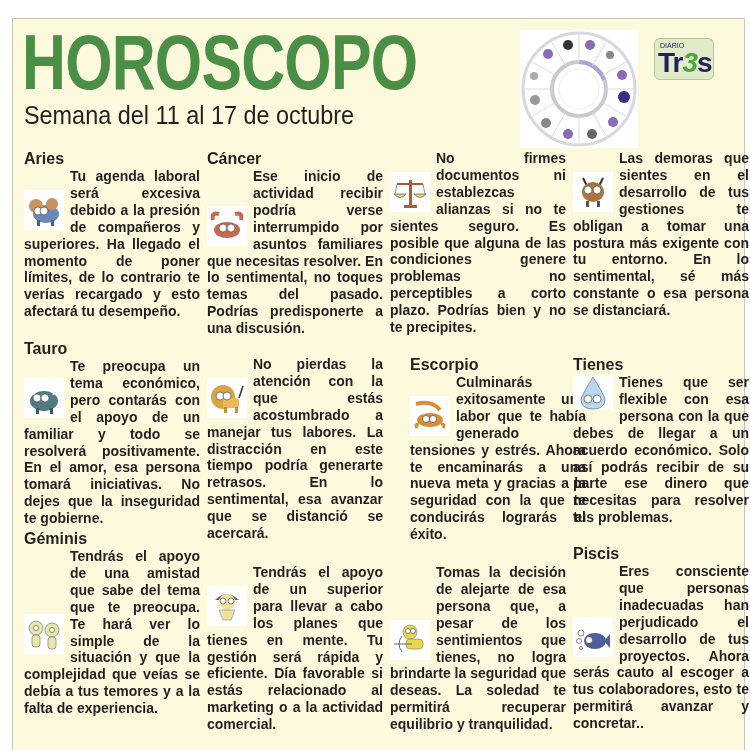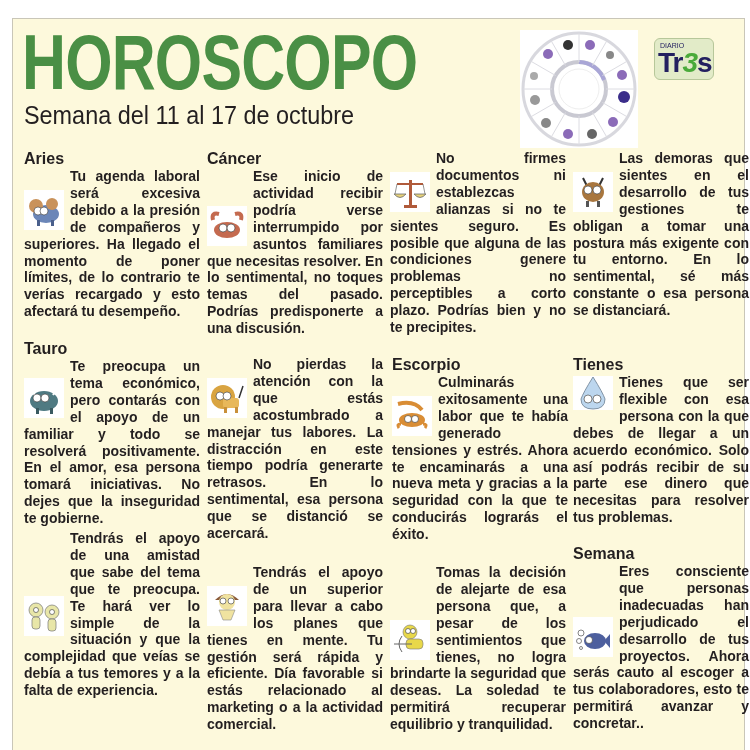--- a/index.html
+++ b/index.html
@@ -102,20 +102,21 @@
           <path d="M6 10 L9 15 M30 10 L27 15" stroke="#fff" stroke-width="2"></path>
           <circle cx="11" cy="18" r="4" fill="#fff" stroke="#333" stroke-width="0.6"></circle>
           <circle cx="19" cy="18" r="4" fill="#fff" stroke="#333" stroke-width="0.6"></circle>
           <rect x="10" y="28" width="3" height="6" fill="#3a5a60"></rect>
           <rect x="24" y="28" width="3" height="6" fill="#3a5a60"></rect>
         </svg>
   </span><span>Te preocupa un tema económico, pero contarás con el apoyo de un familiar y todo se resolverá positivamente. En el amor, esa persona tomará iniciativas. No dejes que la inseguridad te gobierne.</span></p>
 </div>
 
 <div class="sign" style="left:24px; top:530px;">
+  <h2>Géminis</h2>
   <p><span class="icon" style="margin-top:66px;">
     <svg viewBox="0 0 36 36">
           <circle cx="10" cy="12" r="7" fill="#e8e6a8" stroke="#777" stroke-width="0.7"></circle>
           <circle cx="26" cy="14" r="7" fill="#e8e6a8" stroke="#777" stroke-width="0.7"></circle>
           <circle cx="10" cy="12" r="2.5" fill="#fff" stroke="#333" stroke-width="0.6"></circle>
           <circle cx="26" cy="14" r="2.5" fill="#fff" stroke="#333" stroke-width="0.6"></circle>
           <rect x="6" y="19" width="8" height="12" rx="3" fill="#e8e6a8" stroke="#777" stroke-width="0.7"></rect>
           <rect x="22" y="21" width="8" height="12" rx="3" fill="#e8e6a8" stroke="#777" stroke-width="0.7"></rect>
         </svg>
   </span><span>Tendrás el apoyo de una amistad que sabe del tema que te preocupa. Te hará ver lo simple de la situación y que la complejidad que veías se debía a tus temores y a la falta de experiencia.</span></p>
@@ -137,21 +138,21 @@
   <p><span class="icon" style="margin-top:22px;">
     <svg viewBox="0 0 36 36">
           <circle cx="14" cy="17" r="12" fill="#d9a441"></circle>
           <rect x="14" y="18" width="16" height="10" rx="3" fill="#e8b85a"></rect>
           <path d="M30 18 L34 6" stroke="#333" stroke-width="1.5"></path>
           <circle cx="11" cy="16" r="4" fill="#fff" stroke="#333" stroke-width="0.6"></circle>
           <circle cx="18" cy="16" r="4" fill="#fff" stroke="#333" stroke-width="0.6"></circle>
           <rect x="15" y="27" width="3" height="6" fill="#c8903a"></rect>
           <rect x="26" y="27" width="3" height="6" fill="#c8903a"></rect>
         </svg>
-  </span><span>No pierdas la atención con la que estás acostumbrado a manejar tus labores. La distracción en este tiempo podría generarte retrasos. En lo sentimental, esa persona que se distanció se acercará.</span></p>
+  </span><span>No pierdas la atención con la que estás acostumbrado a manejar tus labores. La distracción en este tiempo podría generarte retrasos. En lo sentimental, esa avanzar que se distanció se acercará.</span></p>
 </div>
 
 <div class="sign" style="left:207px; top:564px;">
   <p><span class="icon" style="margin-top:22px;">
     <svg viewBox="0 0 36 36">
           <path d="M6 12 Q18 0 30 12" fill="#8a5a3a"></path>
           <circle cx="18" cy="14" r="8" fill="#f0e3a0"></circle>
           <circle cx="14" cy="13" r="3" fill="#fff" stroke="#333" stroke-width="0.6"></circle>
           <circle cx="22" cy="13" r="3" fill="#fff" stroke="#333" stroke-width="0.6"></circle>
           <path d="M10 22 L26 22 L22 32 L14 32 Z" fill="#f0e3a0" stroke="#888" stroke-width="0.6"></path>
@@ -166,21 +167,21 @@
           <line x1="5" y1="10" x2="31" y2="10" stroke="#b05a3a" stroke-width="2"></line>
           <path d="M2 20 Q8 27 14 20 Z" fill="#e7d27a" stroke="#6b6b6b" stroke-width="0.8"></path>
           <path d="M22 20 Q28 27 34 20 Z" fill="#e7d27a" stroke="#6b6b6b" stroke-width="0.8"></path>
           <line x1="5" y1="10" x2="3" y2="20" stroke="#666" stroke-width="0.7"></line>
           <line x1="31" y1="10" x2="33" y2="20" stroke="#666" stroke-width="0.7"></line>
           <rect x="12" y="31" width="13" height="3" fill="#b05a3a"></rect>
         </svg>
   </span><span>No firmes documentos ni establezcas alianzas si no te sientes seguro. Es posible que alguna de las condiciones genere problemas no perceptibles a corto plazo. Podrías bien y no te precipites.</span></p>
 </div>
 
-<div class="sign" style="left:392px; top:356px;">
+<div class="sign" style="left:410px; top:356px;">
   <h2>Escorpio</h2>
   <p><span class="icon" style="margin-top:22px;">
     <svg viewBox="0 0 36 36">
           <path d="M4 6 Q20 2 28 12" stroke="#d98d35" stroke-width="4" fill="none"></path>
           <ellipse cx="18" cy="22" rx="13" ry="7" fill="#d98d35"></ellipse>
           <circle cx="14" cy="21" r="3.5" fill="#fff" stroke="#333" stroke-width="0.6"></circle>
           <circle cx="21" cy="21" r="3.5" fill="#fff" stroke="#333" stroke-width="0.6"></circle>
           <path d="M5 30 Q2 26 7 26 M31 30 Q34 26 29 26" stroke="#d98d35" stroke-width="3" fill="none"></path>
         </svg>
   </span><span>Culminarás exitosamente una labor que te había generado tensiones y estrés. Ahora te encaminarás a una nueva meta y gracias a la seguridad con la que te conducirás lograrás el éxito.</span></p>
@@ -217,21 +218,21 @@
   <p><span class="icon" style="margin-top:2px; height:34px;">
     <svg viewBox="0 0 36 36">
           <path d="M18 2 Q8 18 6 24 Q6 34 18 34 Q30 34 30 24 Q28 18 18 2 Z" fill="#bcd6ee" stroke="#6b7d90" stroke-width="0.8"></path>
           <circle cx="13" cy="24" r="4" fill="#fff" stroke="#333" stroke-width="0.6"></circle>
           <circle cx="22" cy="24" r="4" fill="#fff" stroke="#333" stroke-width="0.6"></circle>
         </svg>
   </span><span>Tienes que ser flexible con esa persona con la que debes de llegar a un acuerdo económico. Solo así podrás recibir de su parte ese dinero que necesitas para resolver tus problemas.</span></p>
 </div>
 
 <div class="sign" style="left:573px; top:545px;">
-  <h2>Semana</h2>
+  <h2>Piscis</h2>
   <p><span class="icon" style="margin-top:54px;">
     <svg viewBox="0 0 36 36">
           <circle cx="6" cy="14" r="3" fill="none" stroke="#666" stroke-width="0.8"></circle>
           <circle cx="4" cy="22" r="2.5" fill="none" stroke="#666" stroke-width="0.8"></circle>
           <circle cx="6" cy="29" r="1.5" fill="none" stroke="#666" stroke-width="0.8"></circle>
           <ellipse cx="20" cy="22" rx="11" ry="8" fill="#4d5f9e"></ellipse>
           <path d="M29 22 L35 15 L35 29 Z" fill="#4d5f9e"></path>
           <circle cx="14" cy="21" r="3.5" fill="#fff" stroke="#333" stroke-width="0.6"></circle>
         </svg>
   </span><span>Eres consciente que personas inadecuadas han perjudicado el desarrollo de tus proyectos. Ahora serás cauto al escoger a tus colaboradores, esto te permitirá avanzar y concretar..</span></p>

